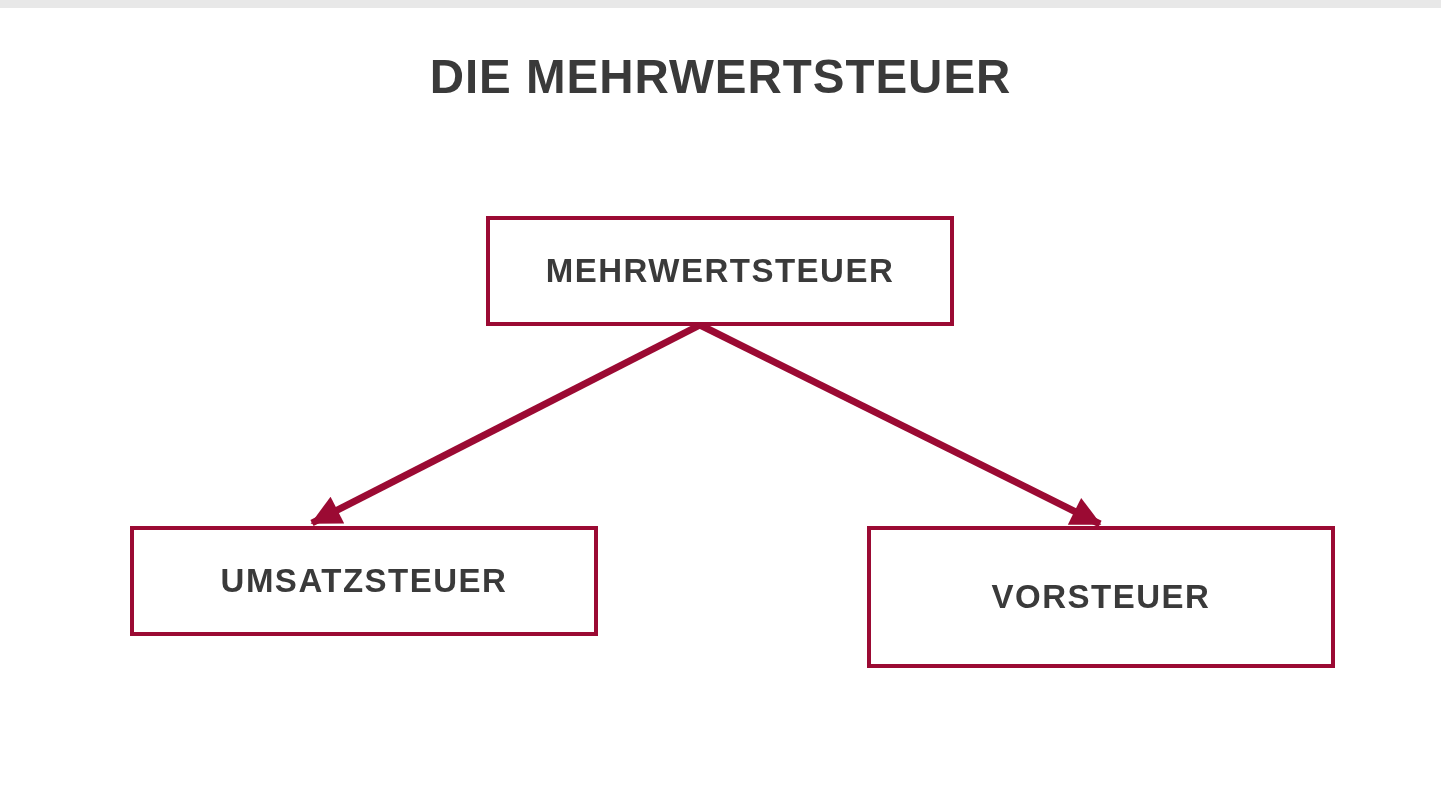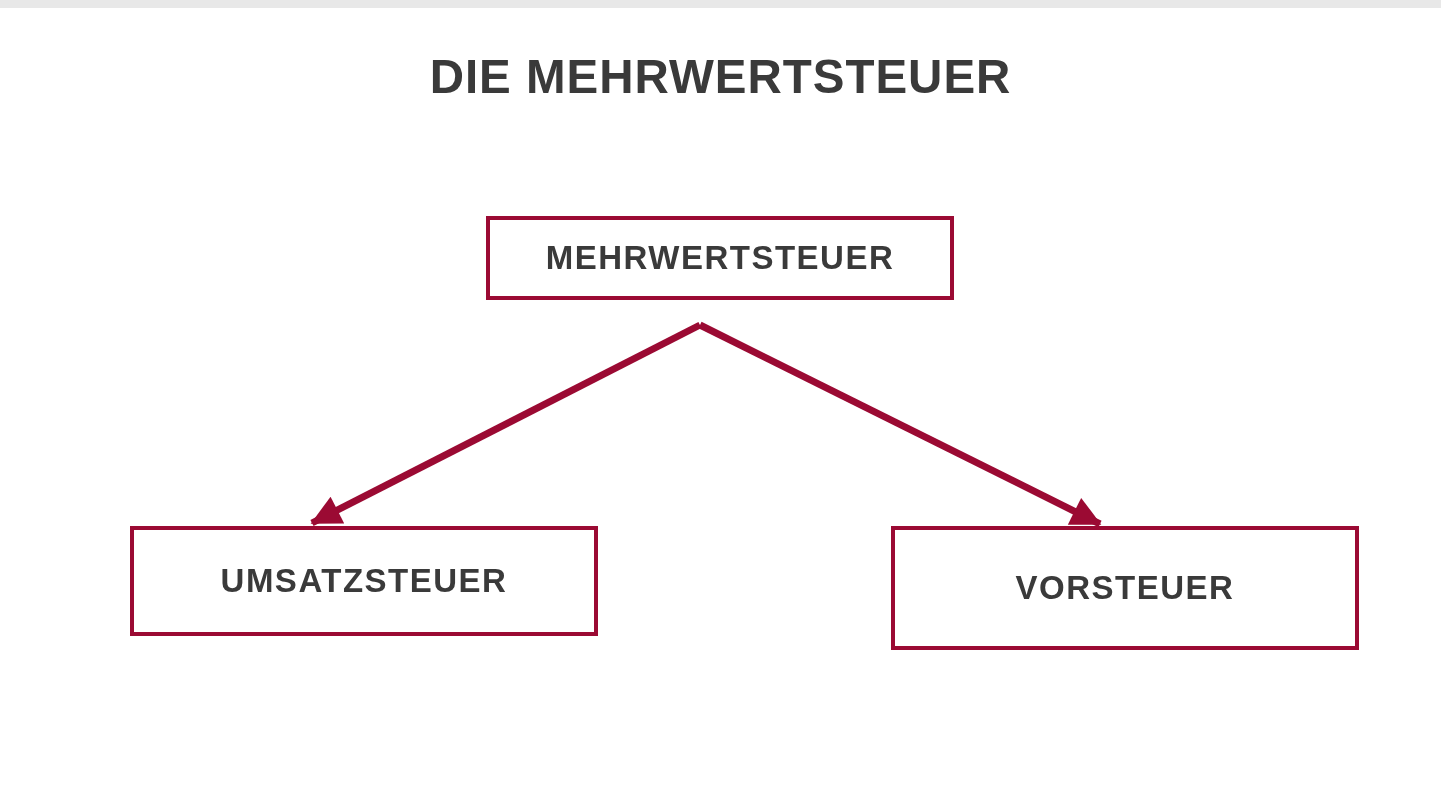--- a/index.html
+++ b/index.html
@@ -43,23 +43,23 @@
     justify-content: center;
     z-index: 2;
   }
   .node .node-label {
     font-size: 33px;
     font-weight: 700;
     letter-spacing: 1.5px;
     color: var(--text);
     white-space: nowrap;
   }
-  .node-root  { left: 486px; top: 208px; width: 468px; height: 84px; }
+  .node-root  { left: 486px; top: 208px; width: 468px; height: 110px; }
   .node-left  { left: 130px; top: 518px; width: 468px; height: 110px; }
-  .node-right { left: 891px; top: 518px; width: 468px; height: 124px; }
+  .node-right { left: 867px; top: 518px; width: 468px; height: 142px; }
   .connector-layer {
     position: absolute;
     left: 0; top: 0;
     width: 1441px;
     height: 800px;
     z-index: 1;
     pointer-events: none;
   }
   .connector-layer line {
     stroke: var(--accent);

